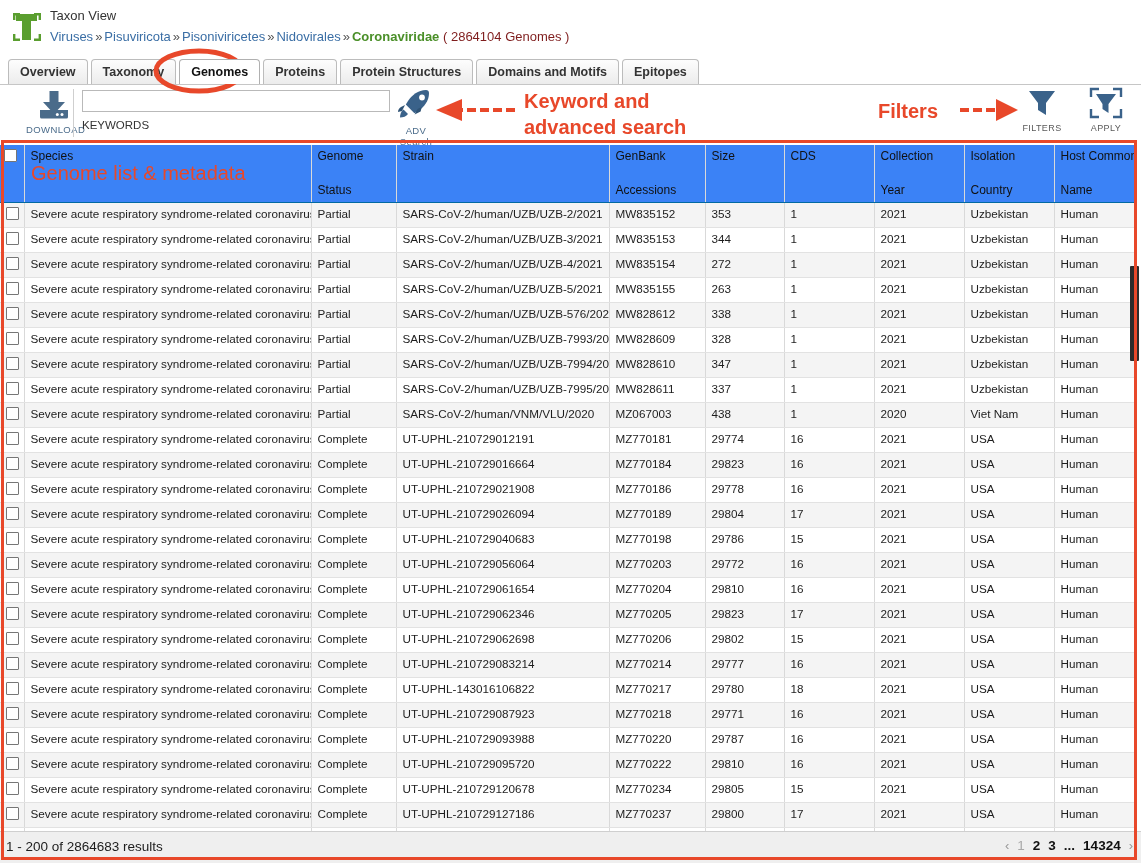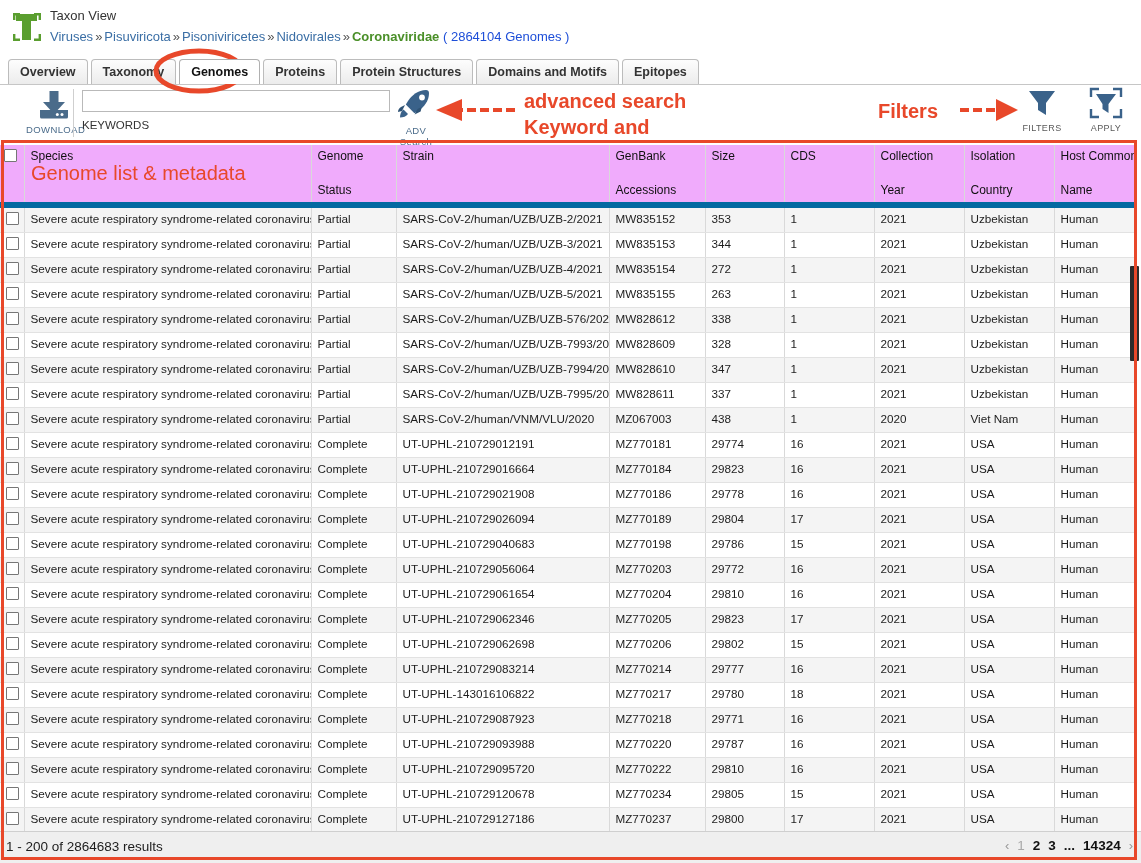--- a/index.html
+++ b/index.html
@@ -13,21 +13,21 @@
   
   #app{position:relative;width:1141px;height:701px;}
   .header{position:absolute;left:0;top:0;width:1141px;height:54px;}
   .logo{position:absolute;left:10px;top:10px;width:34px;height:34px;}
   .title-block{position:absolute;left:50px;top:7px;}
   .taxon-title{font-size:13px;color:#333;line-height:17px;}
   .breadcrumb{font-size:13px;line-height:19px;margin-top:3px;white-space:nowrap;}
   .breadcrumb a{color:#3a6ea5;text-decoration:none;}
   .breadcrumb .sep{color:#555;padding:0 2px;}
   .breadcrumb .cur{color:#4a8f28;font-weight:bold;}
-  .breadcrumb .count{color:#1d4ed8;margin-top:14px;}
+  .breadcrumb .count{color:#7f1d1d;margin-top:14px;}
 
   
   .tabs{position:absolute;left:8px;top:59px;height:26px;}
   .tab{
     display:inline-block;height:24px;line-height:24px;padding:0 11px;
     border:1px solid #bcbcbc;border-bottom:none;
     border-radius:4px 4px 0 0;
     background:linear-gradient(#fdfdfd,#ececec);
     font-size:12.5px;font-weight:bold;color:#333;margin-right:3px;
     vertical-align:bottom;
@@ -68,22 +68,22 @@
   .tablewrap{position:absolute;left:0;top:145px;width:1141px;height:686px;overflow:hidden;background:#fff;}
   table.grid{border-collapse:collapse;table-layout:fixed;width:1135px;}
   table.grid th,table.grid td{
     border-right:1px solid #d9d9d9;
     border-bottom:1px solid #e2e2e2;
     text-align:left;vertical-align:top;
     font-size:11.7px;font-weight:normal;color:#1d1d1d;
     padding:4px 5px 4px 6px;overflow:hidden;white-space:nowrap;
   }
   table.grid thead th{
-    background:#f0abfc;height:40px;vertical-align:top;
-    border-bottom:6px solid #0369a1;color:#111;font-size:12px;
+    background:#3b82f6;height:40px;vertical-align:top;
+    border-bottom:1px solid #0369a1;color:#111;font-size:12px;
     line-height:15px;
   }
   table.grid thead th.cb{padding:4px 2px 0 4px;}
   table.grid tbody tr td{height:14px;line-height:14px;}
   table.grid tbody tr.odd td{background:#f4f4f4;}
   table.grid tbody tr.even td{background:#ffffff;}
   .cbcell{width:24px;padding-left:4px;padding-right:2px;}
   .chk{
     width:13px;height:13px;border:1px solid #767676;background:#fff;
     display:inline-block;border-radius:1px;box-sizing:border-box;
@@ -588,22 +588,22 @@
   </div>
 
   <div class="footer">
     <div class="results">1 - 200 of 2864683 results</div>
     <div class="pager">
       <span class="arrow">‹</span><span class="cur">1</span><span class="pg">2</span><span class="pg">3</span><span class="ell">...</span><span class="pg">14324</span><span class="arrow">›</span>
     </div>
   </div>
 
   <div class="anno-text anno-kw">
+    <div>Keyword and</div>
     <div>advanced search</div>
-    <div>Keyword and</div>
   </div>
   <div class="anno-text anno-filters">Filters</div>
   <div class="anno-genome-list">Genome list &amp; metadata</div>
 
   <svg class="anno-svg">
 
     <ellipse cx="199" cy="71" rx="43" ry="20" fill="none" stroke="#e8482a" stroke-width="5"></ellipse>
 
     <line x1="515" y1="110" x2="455" y2="110" stroke="#e8482a" stroke-width="4" stroke-dasharray="9 4"></line>
     <polygon points="436,110 462,99 462,121" fill="#e8482a"></polygon>

